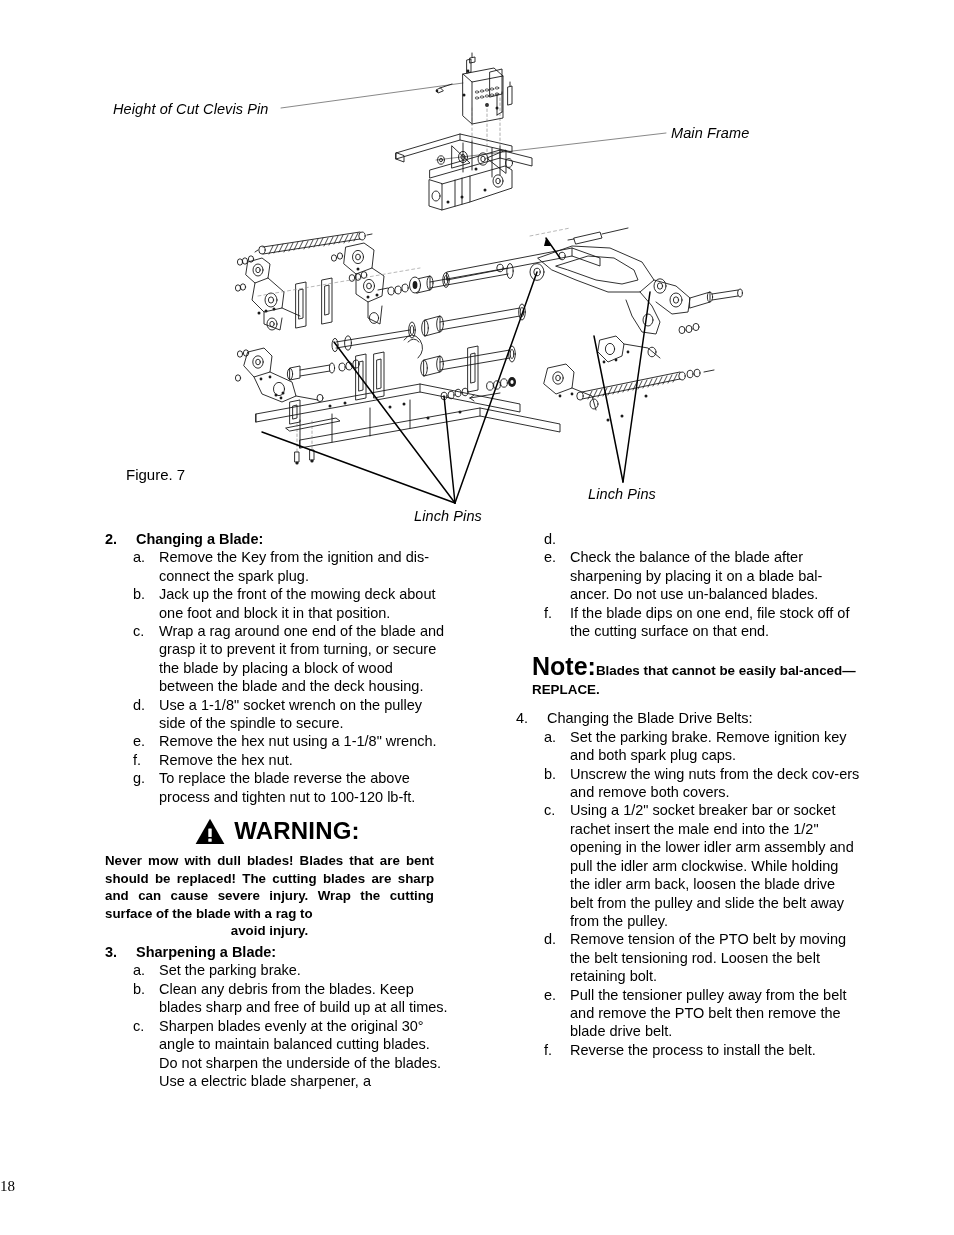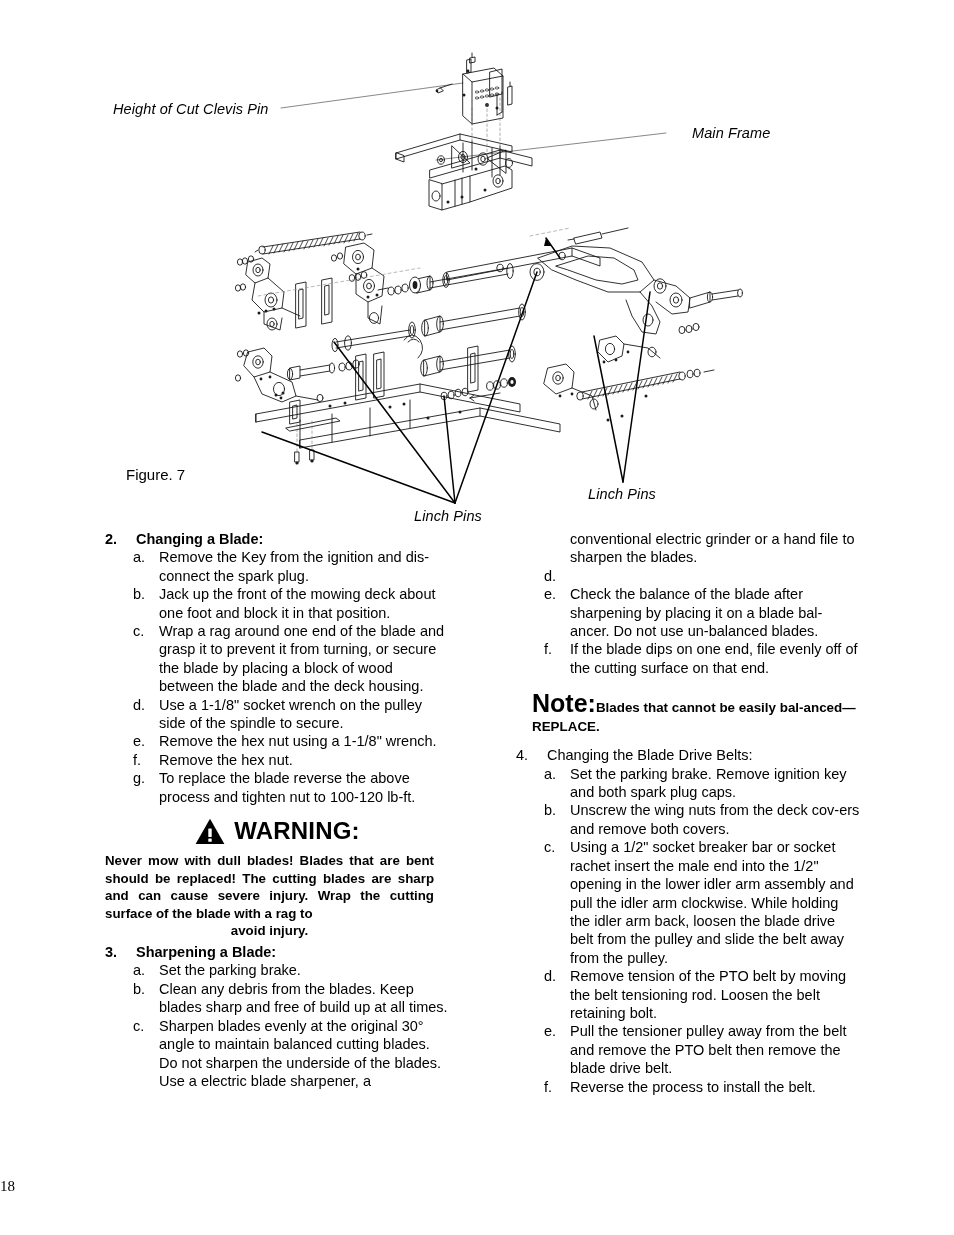--- a/index.html
+++ b/index.html
@@ -42,21 +42,21 @@
   }
   .fig-caption {
     position: absolute;
     font-family: "Liberation Sans", sans-serif;
     font-size: 15px;
     color: #000;
     white-space: nowrap;
     text-align: center;
   }
   #label-hoc { left: 113px; top: 101px; }
-  #label-mainframe { left: 692px; top: 125px; }
+  #label-mainframe { left: 671px; top: 125px; }
   #label-linch-1 { left: 414px; top: 508px; }
   #label-linch-2 { left: 588px; top: 486px; }
   #fig-caption-7 { left: 126px; top: 466px; }
 
   
   .columns {
     position: absolute;
     left: 0;
     top: 530px;
     width: 954px;
@@ -690,32 +690,31 @@
         <span class="sub-text">Clean any debris from the blades. Keep blades sharp and free of build up at all times.</span>
       </div>
       <div class="sub-item">
         <span class="ltr">c.</span>
         <span class="sub-text">Sharpen blades evenly at the original 30° angle to maintain balanced cutting blades. Do not sharpen the underside of the blades. Use a electric blade sharpener, a</span>
       </div>
     </div>
 
     <div class="col col-right">
 
-      <p class="cont-text">conventional electric grinder or a hand file to sharpen the blades.</p>
 
       <div class="sub-item">
         <span class="ltr">d.</span>
       </div>
       <div class="sub-item">
         <span class="ltr">e.</span>
         <span class="sub-text">Check the balance of the blade after sharpening by placing it on a blade bal-ancer. Do not use un-balanced blades.</span>
       </div>
       <div class="sub-item">
         <span class="ltr">f.</span>
-        <span class="sub-text">If the blade dips on one end, file evenly off of the cutting surface on that end.</span>
+        <span class="sub-text">If the blade dips on one end, file stock off of the cutting surface on that end.</span>
       </div>
 
       <div class="note-block">
         <span class="note-word">Note:</span><span class="note-text">Blades that cannot be easily bal-anced—REPLACE.</span>
       </div>
 
       <div class="num-item">
         <span class="num">4.</span>
         <span class="num-text">Changing the Blade Drive Belts:</span>
       </div>

